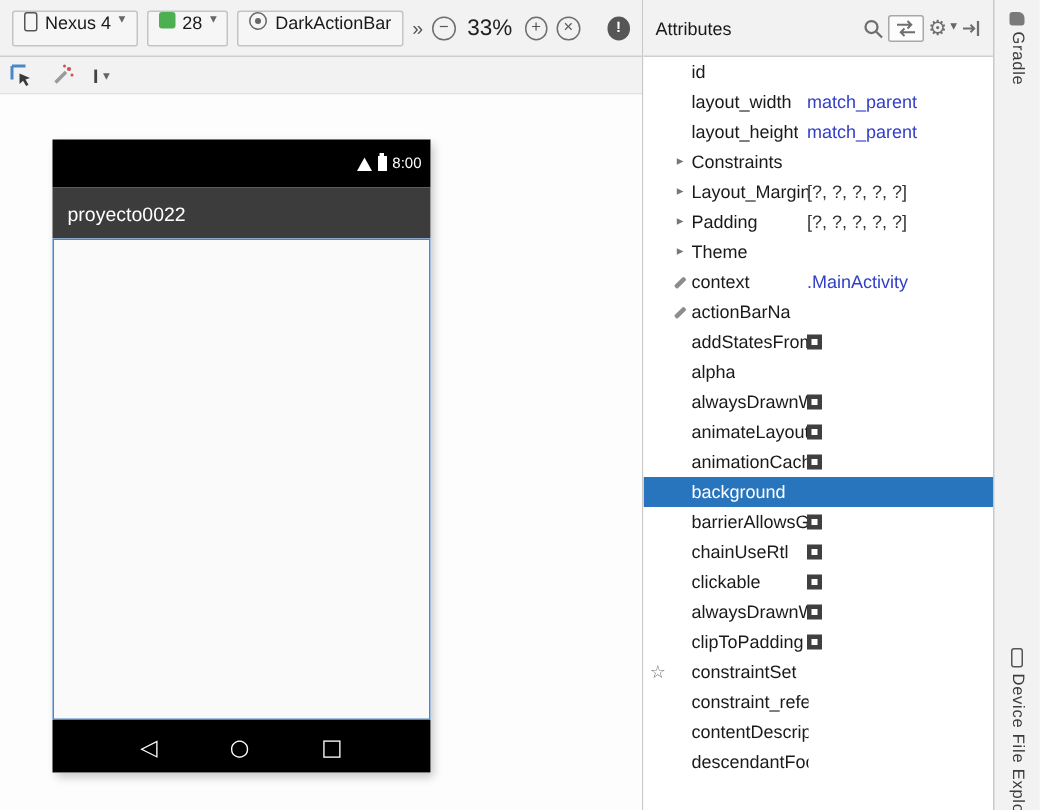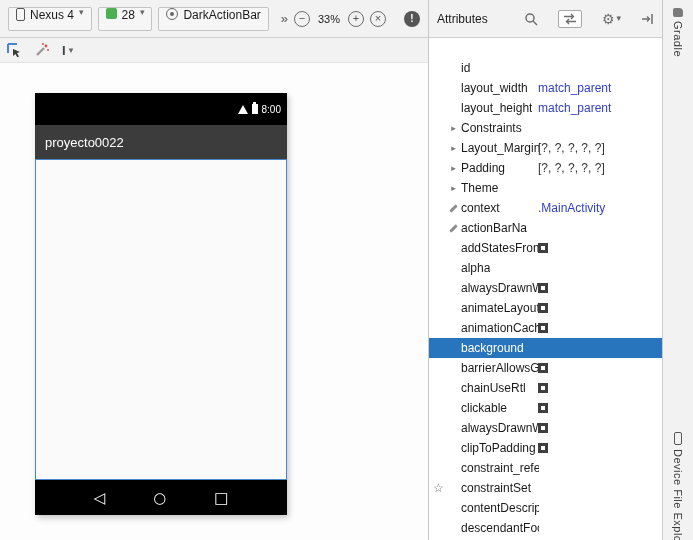--- a/index.html
+++ b/index.html
@@ -20,45 +20,45 @@
   .design-area{width:429px;display:flex;flex-direction:column;border-right:1px solid var(--border);}
   .toolbar{height:38px;background:var(--toolbar-bg);border-bottom:1px solid #cfcfcf;display:flex;align-items:center;gap:6px;padding:0 8px;flex:0 0 auto;}
   .selector{display:inline-flex;align-items:flex-start;gap:5px;height:24px;padding:0 7px;border:1px solid #c4c4c4;border-radius:2px;background:#f6f6f6;cursor:default;white-space:nowrap;}
   .caret{font-size:9px;color:#666;line-height:1;}
   .phone-glyph{width:9px;height:13px;border:1px solid #555;border-radius:2px;display:inline-block;}
   .api-glyph{width:11px;height:11px;background:#4caf50;border-radius:2px;display:inline-block;}
   .theme-glyph{width:12px;height:12px;border:1px solid #666;border-radius:50%;display:inline-flex;align-items:center;justify-content:center;}
   .theme-glyph::after{content:"";width:4px;height:4px;background:#666;border-radius:50%;}
   .overflow{margin-left:auto;color:#555;font-size:13px;}
   .circle-btn{width:16px;height:16px;border:1px solid #6e6e6e;border-radius:50%;display:inline-flex;align-items:center;justify-content:center;font-size:11px;color:#555;line-height:1;background:#fff0;}
-  .zoom-level{font-size:11px;color:#222;padding:0 2px;}
+  .zoom-level{font-size:15px;color:#222;padding:0 2px;}
   .issue-btn{width:16px;height:16px;border-radius:50%;background:#565656;color:#fff;display:inline-flex;align-items:center;justify-content:center;font-size:10px;font-weight:bold;margin-left:12px;}
   .tools-row{height:25px;background:var(--toolbar-bg);border-bottom:1px solid #e3e3e3;display:flex;align-items:center;gap:12px;padding:0 6px;flex:0 0 auto;}
   .tool-btn{display:inline-flex;align-items:center;gap:3px;}
   .canvas{flex:1;background:#fdfdfd;position:relative;}
 
   
   .phone{position:absolute;left:35px;top:30px;width:252px;height:422px;display:flex;flex-direction:column;box-shadow:2px 3px 6px rgba(0,0,0,.22);}
   .statusbar{height:17px;background:var(--phone-black);display:flex;align-items:center;justify-content:flex-end;gap:4px;padding:16px 6px;flex:0 0 auto;}
   .wifi{width:0;height:0;border-left:5px solid transparent;border-right:5px solid transparent;border-bottom:9px solid #fff;}
   .battery{width:6px;height:10px;background:#fff;position:relative;}
   .battery::before{content:"";position:absolute;top:-2px;left:1.5px;width:3px;height:2px;background:#fff;}
   .status-time{color:#fff;font-size:10px;}
   .actionbar{height:34px;background:var(--phone-actionbar);color:#fff;display:flex;align-items:center;padding-left:10px;font-size:13px;flex:0 0 auto;text-align:center;}
   .phone-content{flex:1;background:#fafafa;border:1px solid var(--preview-border-blue);}
   .navbar{height:35px;background:var(--phone-black);display:flex;align-items:center;justify-content:center;gap:48px;color:#fff;font-size:15px;flex:0 0 auto;font-family:"DejaVu Sans",sans-serif;}
 
   
   .attr-panel{width:233px;display:flex;flex-direction:column;background:var(--panel-bg);}
-  .attr-header{height:38px;background:var(--toolbar-bg);border-bottom:1px solid #cfcfcf;display:flex;align-items:center;padding:0 8px;gap:20px;flex:0 0 auto;}
+  .attr-header{height:38px;background:var(--toolbar-bg);border-bottom:1px solid #cfcfcf;display:flex;align-items:center;padding:0 8px;gap:3px;flex:0 0 auto;}
   .attr-title{flex:1;color:#1a1a1a;}
   .icon-btn{display:inline-flex;align-items:center;justify-content:center;color:#6e6e6e;}
   .swap-btn{border:1px solid #a8a8a8;background:#fcfcfc;border-radius:2px;padding:2px 4px;}
   .gear-btn{font-size:14px;gap:2px;font-family:"DejaVu Sans",sans-serif;}
-  .attr-list{flex:1;overflow:hidden;background:var(--panel-bg);margin-top:20px;}
+  .attr-list{flex:1;overflow:hidden;background:var(--panel-bg);}
   .attr-row{position:relative;height:20px;}
   .attr-row.selected{background:var(--selection-blue);}
   .attr-row.selected .label{color:#fff;}
   .lead{position:absolute;left:18px;top:0;width:13px;height:20px;display:flex;align-items:center;justify-content:center;}
   .lead-chevron::before{content:"▸";font-size:9px;color:#777;font-family:"DejaVu Sans",sans-serif;}
   .lead-star{left:3px;}
   .lead-star::before{content:"☆";font-size:12px;color:#777;font-family:"DejaVu Sans",sans-serif;}
   .lead-wrench::before{content:"";display:block;width:9px;height:3px;background:#8c8c8c;border-radius:1px;transform:rotate(-45deg);}
   .label{position:absolute;left:32px;top:0;height:20px;line-height:20px;max-width:78px;overflow:hidden;white-space:nowrap;}
   .value{position:absolute;left:109px;top:0;height:20px;line-height:20px;white-space:nowrap;color:#333;}
@@ -287,28 +287,28 @@
     <span class="value"></span>
     <span class="flag show"></span>
   </div>
         <div class="attr-row">
     <span class="lead"></span>
     <span class="label">clipToPadding</span>
     <span class="value"></span>
     <span class="flag show"></span>
   </div>
         <div class="attr-row">
-    <span class="lead"></span>
-    <span class="label">constraint_refe</span>
-    <span class="value"></span>
-
-  </div>
-        <div class="attr-row">
     <span class="lead lead-star"></span>
     <span class="label">constraintSet</span>
+    <span class="value"></span>
+
+  </div>
+        <div class="attr-row">
+    <span class="lead"></span>
+    <span class="label">constraint_refe</span>
     <span class="value"></span>
 
   </div>
         <div class="attr-row">
     <span class="lead"></span>
     <span class="label">contentDescrip</span>
     <span class="value"></span>
 
   </div>
         <div class="attr-row">

